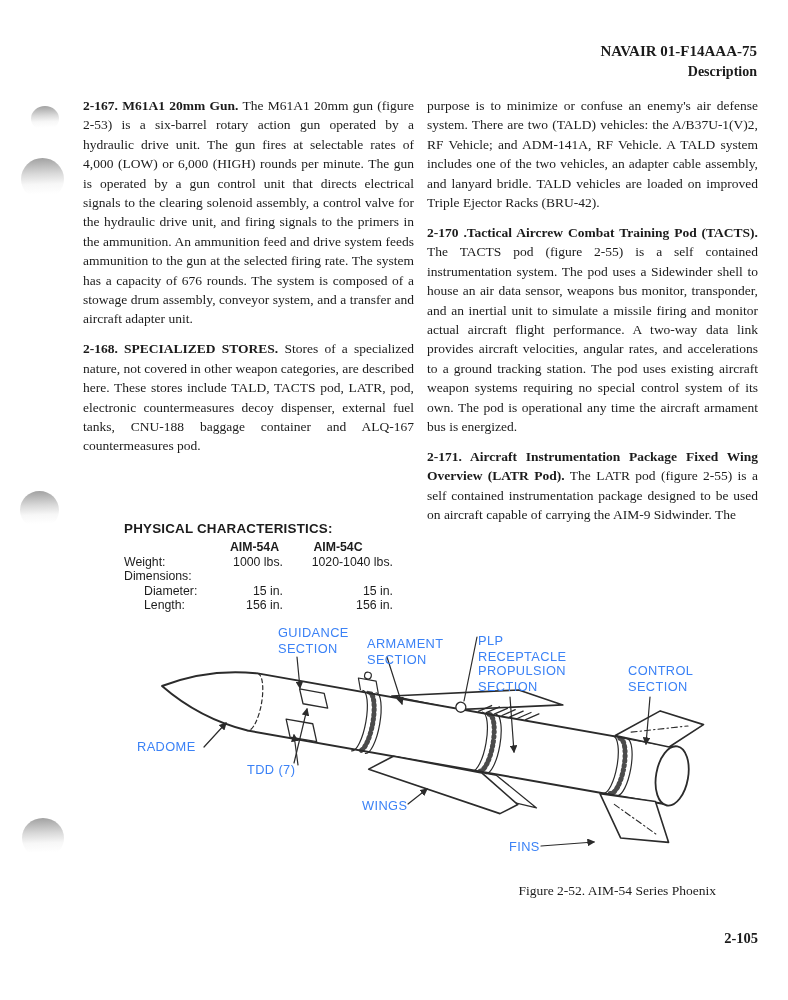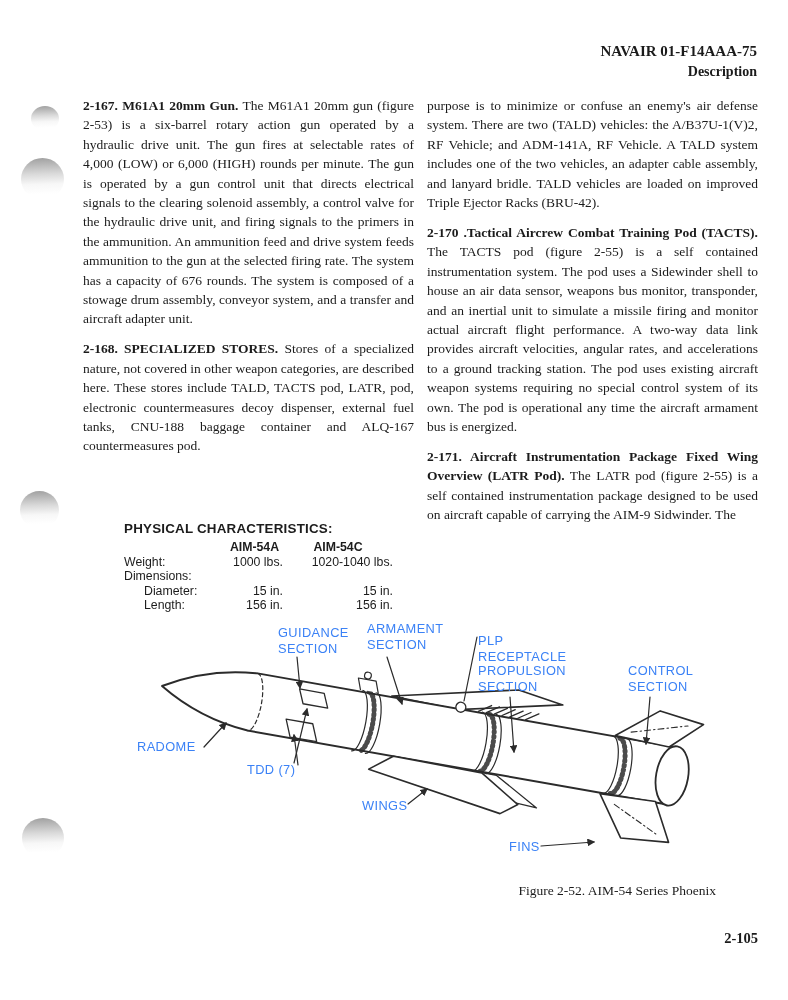--- a/index.html
+++ b/index.html
@@ -174,21 +174,21 @@
           <line x1="174" y1="151" x2="187" y2="97" marker-end="url(#arr)"></line>
           <line x1="178" y1="153" x2="174" y2="123" marker-end="url(#arr)"></line>
           <line x1="288" y1="192" x2="307" y2="177" marker-end="url(#arr)"></line>
           <line x1="421" y1="234" x2="474" y2="230" marker-end="url(#arr)"></line>
         </g>
       </g>
     </svg>
 
     <div class="dlabel" style="left:158px;top:13px;">GUIDANCE
 SECTION</div>
-    <div class="dlabel" style="left:247px;top:9px;">ARMAMENT
+    <div class="dlabel" style="left:247px;top:24px;">ARMAMENT
 SECTION</div>
     <div class="dlabel" style="left:358px;top:13px;margin-top:8px;">PLP
 RECEPTACLE</div>
     <div class="dlabel" style="left:358px;top:51px;">PROPULSION
 SECTION</div>
     <div class="dlabel" style="left:508px;top:51px;">CONTROL
 SECTION</div>
     <div class="dlabel" style="left:17px;top:127px;">RADOME</div>
     <div class="dlabel" style="left:127px;top:150px;">TDD (7)</div>
     <div class="dlabel" style="left:242px;top:186px;">WINGS</div>

